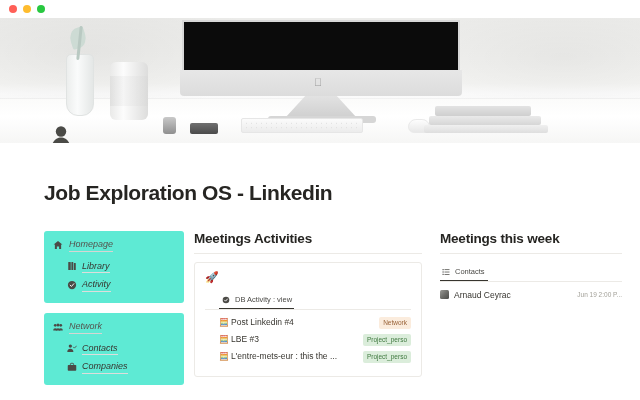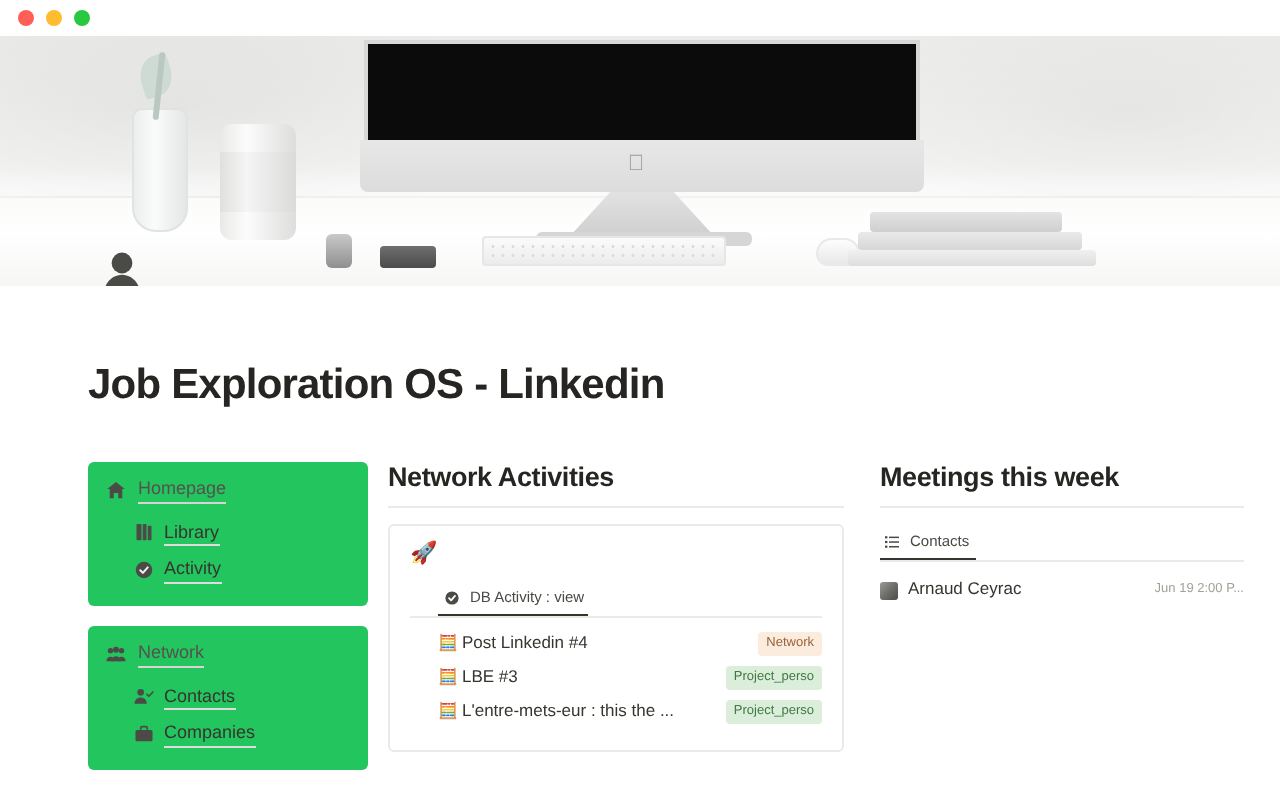--- a/index.html
+++ b/index.html
@@ -243,24 +243,25 @@
     display: flex;
     padding: 26px 0 0 44px;
     gap: 0;
   }
   .col-sidebar { width: 140px; flex: 0 0 140px; }
   .col-main { width: 228px; flex: 0 0 228px; margin-left: 10px; }
   .col-right { flex: 1 1 auto; margin-left: 18px; padding-right: 18px; }
 
   
   .nav-card {
-    background: #22c55e;
+    background: #5eead4;
     border-radius: 3px;
     padding: 7px 9px 9px 9px;
     margin-bottom: 10px;
+    font-style: italic;
   }
   .nav-head {
     display: flex;
     align-items: center;
     gap: 6px;
     padding-bottom: 5px;
   }
   .nav-head-label {
     font-size: 9px;
     color: #55534e;
@@ -382,21 +383,21 @@
     color: #4b4a46;
     line-height: 10px;
   }
   .contacts-rule {
     height: 1px;
     background: #eceae6;
     margin: 0 0 6px 0;
   }
   .meeting-row {
     display: flex;
-    align-items: flex-end;
+    align-items: flex-start;
     padding: 2px 0;
   }
   .meeting-avatar {
     width: 9px; height: 9px;
     flex: 0 0 9px;
     border-radius: 1.5px;
     background: linear-gradient(135deg, #9a9a96 0%, #6e6e6a 50%, #4c4c49 100%);
     margin-right: 5px;
   }
   .meeting-name {
@@ -527,21 +528,21 @@
                 <path d="M5.4 4.6V3.3c0-.7.5-1.2 1.2-1.2h2.8c.7 0 1.2.5 1.2 1.2v1.3" stroke="currentColor" stroke-width="1.4" fill="none"></path>
               </svg>
           </span>
           <span class="nav-sub-label">Companies</span>
         </div>
       </div>
 
     </div>
 
     <div class="col-main">
-      <h2 class="section-title">Network Activities</h2>
+      <h2 class="section-title">Meetings Activities</h2>
       <div class="section-rule"></div>
 
       <div class="activity-card">
         <div class="rocket">🚀</div>
 
         <div class="db-tab">
           <span class="ico">
             <svg width="8" height="8" viewBox="0 0 16 16" fill="currentColor">
                 <circle cx="8" cy="8" r="6.6"></circle>
                 <path d="M5 8.2 7.1 10.3 11 5.9" stroke="#ffffff" stroke-width="1.8" fill="none" stroke-linecap="round" stroke-linejoin="round"></path>

